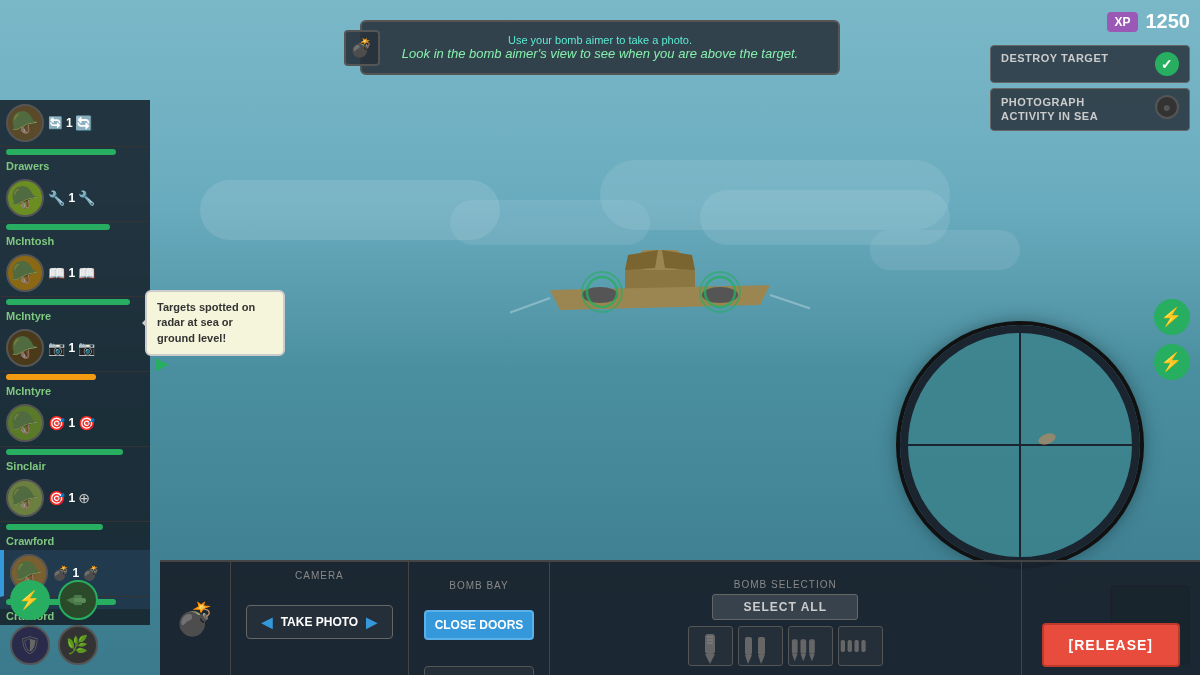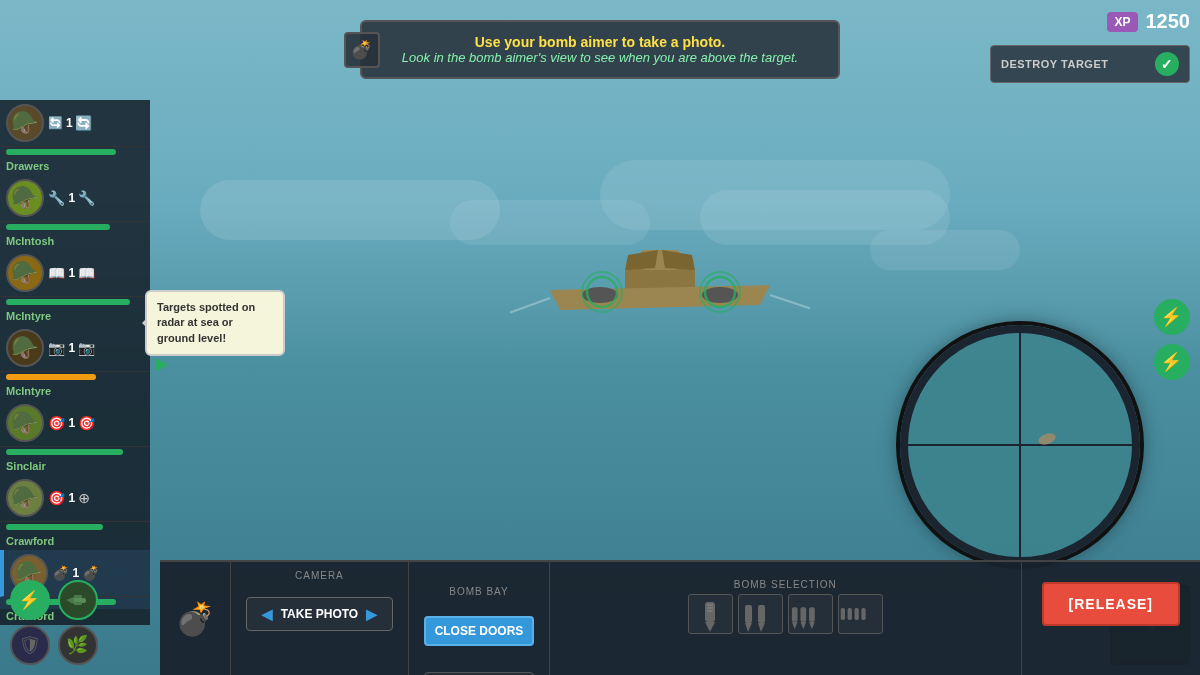--- a/index.html
+++ b/index.html
@@ -52,23 +52,23 @@
       height: 36px;
       background: rgba(40,50,60,0.9);
       border: 2px solid #555;
       border-radius: 4px;
       display: flex;
       align-items: center;
       justify-content: center;
       font-size: 18px;
     }
     #instruction-banner .line1 {
-      font-size: 14px;
-      font-weight: bold;
-      color: #fde047;
+      font-size: 11px;
+      font-weight: normal;
+      color: #5eead4;
     }
     #instruction-banner .line2 {
       font-size: 13px;
       color: #86efac;
       font-style: italic;
     }
 
     
     #xp-display {
       position: absolute;
@@ -100,21 +100,21 @@
       right: 10px;
       width: 200px;
       z-index: 200;
     }
     .objective-item {
       background: rgba(40,50,60,0.85);
       border: 1px solid #666;
       border-radius: 4px;
       margin-bottom: 5px;
       display: flex;
-      align-items: center;
+      align-items: flex-start;
       justify-content: space-between;
       padding: 6px 10px;
       color: #ccc;
       font-size: 11px;
       text-transform: uppercase;
       font-weight: bold;
       letter-spacing: 0.5px;
     }
     .objective-item .obj-check {
       width: 24px;
@@ -274,21 +274,21 @@
       align-items: center;
       padding: 8px 15px;
       border-right: 1px solid #444;
       min-width: 130px;
     }
     #camera-section .section-label {
       color: #888;
       font-size: 10px;
       letter-spacing: 1px;
       text-transform: uppercase;
-      margin-bottom: 6px;
+      margin-bottom: 14px;
     }
     #take-photo-btn {
       background: rgba(40,50,60,0.8);
       border: 1px solid #666;
       border-radius: 4px;
       color: #fff;
       font-size: 12px;
       font-weight: bold;
       padding: 8px 15px;
       cursor: pointer;
@@ -298,21 +298,21 @@
       margin-top: 10px;
     }
     .arrow-left { color: #3498db; font-size: 14px; }
     .arrow-right { color: #3498db; font-size: 14px; }
 
     
     #bomb-bay-section {
       display: flex;
       flex-direction: column;
       align-items: center;
-      padding: 24px 15px;
+      padding: 18px 15px;
       border-right: 1px solid #444;
       min-width: 140px;
     }
     #bomb-bay-section .section-label {
       color: #888;
       font-size: 10px;
       letter-spacing: 1px;
       text-transform: uppercase;
       margin-bottom: 6px;
     }
@@ -376,22 +376,22 @@
       font-size: 20px;
       color: #888;
       cursor: pointer;
     }
 
     
     #release-section {
       display: flex;
       flex-direction: column;
       align-items: center;
-      justify-content: flex-start;
-      padding: 20px 20px;
+      justify-content: flex-end;
+      padding: 8px 20px;
     }
     #release-btn {
       background: #e74c3c;
       color: #fff;
       font-size: 14px;
       font-weight: bold;
       padding: 12px 25px;
       border-radius: 4px;
       border: 2px solid #c0392b;
       cursor: pointer;
@@ -498,20 +498,24 @@
   <div class="bomb-icon-top">💣</div>
   <div class="line1">Use your bomb aimer to take a photo.</div>
   <div class="line2">Look in the bomb aimer's view to see when you are above the target.</div>
 </div>
 
 <div id="objectives-panel">
   <div class="objective-item">
     <span>DESTROY TARGET</span>
     <div class="obj-check obj-complete">✓</div>
   </div>
+  <div class="objective-item">
+    <span style="line-height:1.3;">PHOTOGRAPH<br>ACTIVITY IN SEA</span>
+    <div class="obj-check obj-incomplete">●</div>
+  </div>
 </div>
 
 <div id="crew-panel">
 
   <div>
     <div class="crew-member" style="background:rgba(20,30,40,0.85);">
       <div class="crew-avatar" style="background:#5a4a2a;font-size:22px;">🪖</div>
       <div class="crew-icons">
         <span class="crew-count">🔄</span>
         <span class="crew-count">1</span>
@@ -692,20 +696,21 @@
   </div>
 
   <div id="bomb-bay-section">
     <div class="section-label">BOMB BAY</div>
     <button class="door-btn close-doors">CLOSE DOORS</button>
     <button class="door-btn open-doors">PHOTO DOORS</button>
   </div>
 
   <div id="bomb-selection-section">
     <div class="section-label">BOMB SELECTION</div>
+    <button id="select-all-btn">SELECT ALL</button>
     <div class="bomb-slots">
       <div class="bomb-slot">
         <svg width="30" height="35" viewBox="0 0 30 35">
           <rect x="10" y="5" width="10" height="20" rx="3" fill="#666"></rect>
           <polygon points="10,25 20,25 15,35" fill="#666"></polygon>
           <line x1="12" y1="8" x2="18" y2="8" stroke="#888" stroke-width="1"></line>
           <line x1="12" y1="11" x2="18" y2="11" stroke="#888" stroke-width="1"></line>
           <line x1="12" y1="14" x2="18" y2="14" stroke="#888" stroke-width="1"></line>
         </svg>
       </div>

